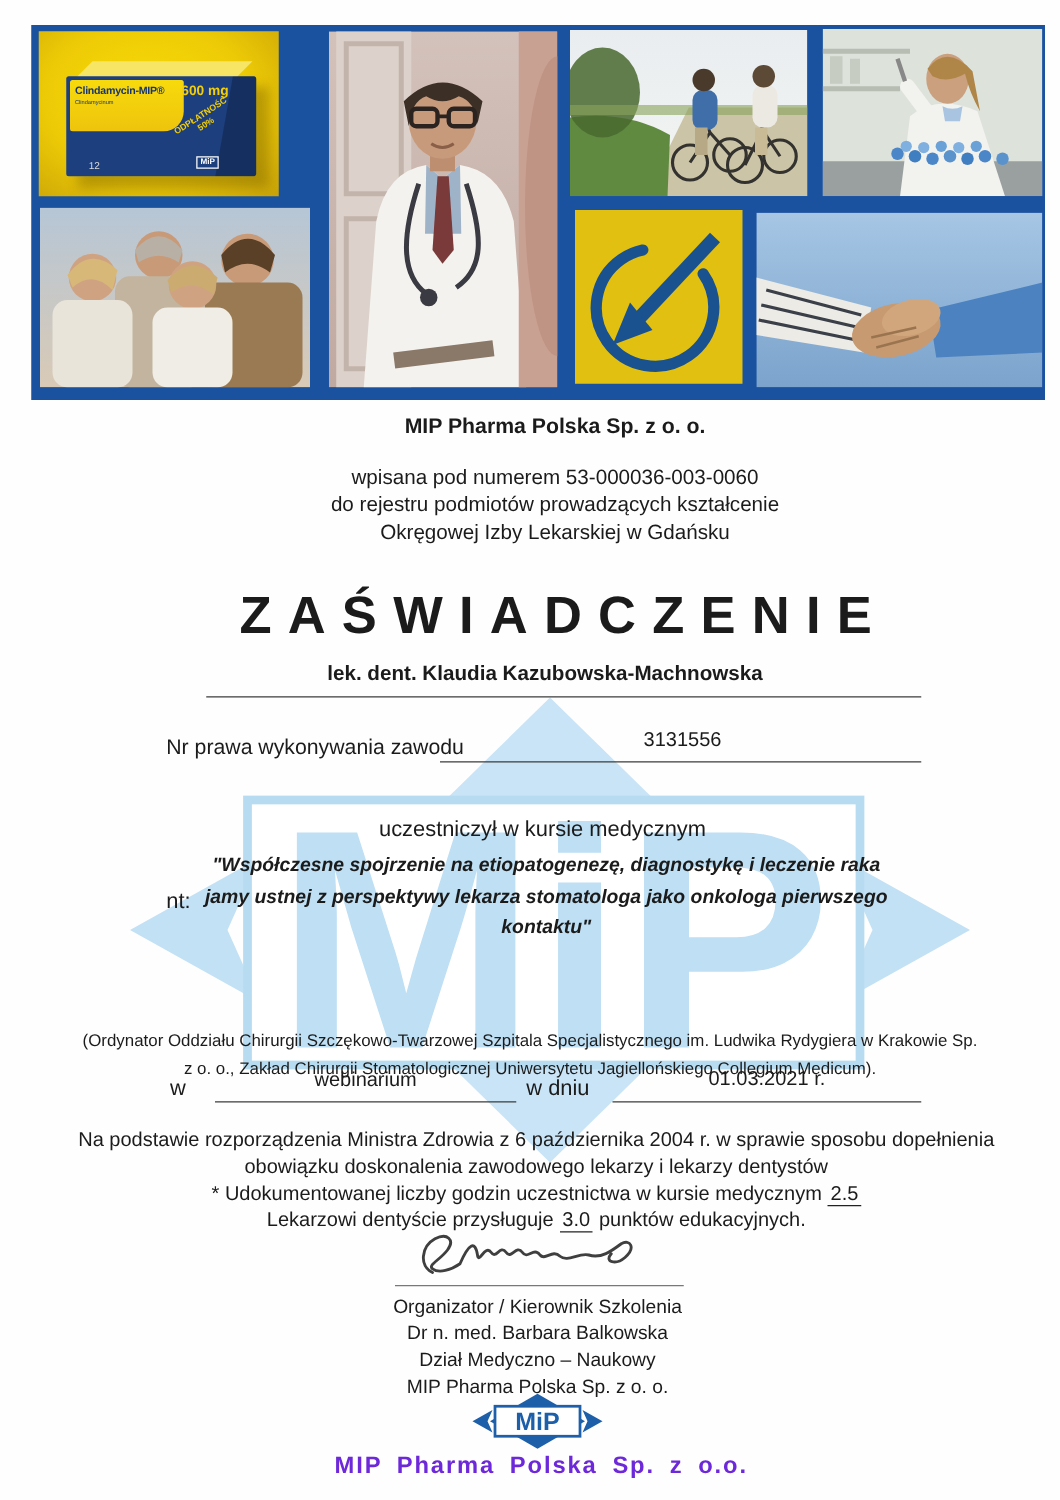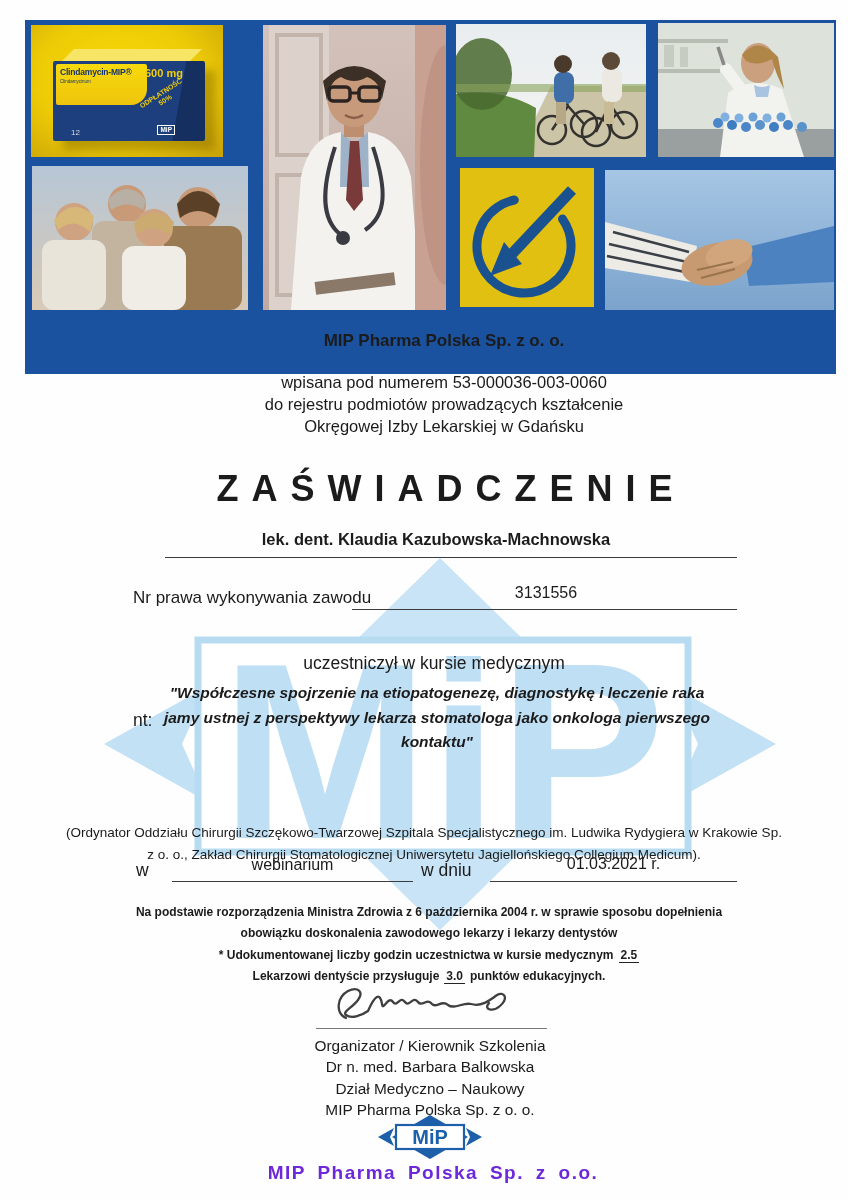--- a/index.html
+++ b/index.html
@@ -2,21 +2,21 @@
 <html><head>
 <meta charset="utf-8">
 <style>
   html,body { margin:0; padding:0; background:#ffffff; }
   .page {
     position:relative; width:848px; height:1200px; margin:0 auto;
     background:#fefefe; overflow:hidden;
     font-family:"Liberation Sans", sans-serif; color:#1b1b1b;
   }
   
-  .banner { position:absolute; left:25px; top:20px; width:811px; height:354px; background:#1a52a0; z-index:1; }
+  .banner { position:absolute; left:25px; top:20px; width:811px; height:300px; background:#1a52a0; z-index:1; }
   .tile { position:absolute; overflow:hidden; }
   .t-box      { left:6px;   top:5px;   width:192px; height:132px; background:radial-gradient(ellipse at 45% 40%, #f8dc08 0%, #edca06 55%, #c9a308 100%); }
   .t-family   { left:7px;   top:146px; width:216px; height:144px; }
   .t-doctor   { left:238px; top:5px;   width:183px; height:285px; }
   .t-cyclists { left:431px; top:4px;   width:190px; height:133px; }
   .t-lab      { left:633px; top:3px;   width:176px; height:134px; }
   .t-arrow    { left:435px; top:148px; width:134px; height:139px; background:#e2c012; }
   .t-hand     { left:580px; top:150px; width:229px; height:140px; }
   .tile svg { display:block; }
 
@@ -40,38 +40,38 @@
   .watermark { position:absolute; left:100px; top:548px; z-index:0; }
 
   
   .content { position:absolute; inset:0; z-index:2; }
   .content > div, .content > svg { position:absolute; }
   .center { text-align:center; }
   .rule { border-top:1.3px solid #3c3c3c; height:0; }
 
   .company-name { left:40px; right:0; top:331px; font-size:17px; font-weight:bold; }
   .reg-block    { left:40px; right:0; top:371px; font-size:16.5px; line-height:22px; }
-  .cert-title   { left:40px; right:0; top:468px; font-size:36px; font-weight:bold; letter-spacing:13px; padding-left:14px; }
+  .cert-title   { left:40px; right:0; top:468px; font-size:42px; font-weight:bold; letter-spacing:13px; padding-left:14px; }
   .participant  { left:24px; right:0; top:530px; font-size:16.5px; font-weight:bold; }
   .name-line    { left:165px; top:557px; width:572px; }
   .lic-label    { left:133px; top:588px; font-size:17px; }
   .lic-value    { left:355px; top:584px; width:382px; font-size:16px; }
   .lic-line     { left:352px; top:609px; width:385px; }
   .course-intro { left:20px; right:0; top:653px; font-size:17.5px; }
   .course-title { left:26px; right:0; top:681px; font-size:15.5px; font-weight:bold; font-style:italic; line-height:24.5px; }
   .topic-prefix { left:133px; top:710px; font-size:17.5px; }
   .lecturer     { left:26px; right:0; top:793px; font-size:17.5px; font-weight:bold; }
   .affiliation  { left:0; right:0; top:822px; font-size:13.5px; line-height:21.5px; }
   .ev-label-w   { left:136px; top:860px; font-size:17.5px; }
   .venue-line   { left:172px; top:881px; width:241px; }
   .venue-value  { left:172px; top:856px; width:241px; font-size:16px; }
   .ev-label-d   { left:421px; top:860px; font-size:17.5px; }
   .date-line    { left:490px; top:881px; width:247px; }
   .date-value   { left:490px; top:855px; width:247px; font-size:16px; }
-  .legal        { left:10px; right:0; top:902px; font-size:12px; line-height:21.3px;font-weight:bold; }
+  .legal        { left:10px; right:0; top:902px; font-size:16px; line-height:21.3px; }
   .uval         { border-bottom:1.5px solid #222; padding:0 2px; margin-left:5px;text-align:right; }
   .uval2        { border-bottom:1.5px solid #222; padding:0 2px; margin:0 5px; }
   .signature    { left:330px; top:982px; }
   .sig-line     { left:316px; top:1028px; width:231px; border-top:1.2px solid #787878; height:0; }
   .org-block    { left:12px; right:0; top:1035px; font-size:15.4px; line-height:21.4px; }
   .mip-logo     { left:364px; top:1114px; }
   .footer-co    { left:18px; right:0; top:1162px; font-size:19px; font-weight:bold; color:#6d28d9;
                   letter-spacing:1.5px; word-spacing:5px; }
 </style>
 </head>

